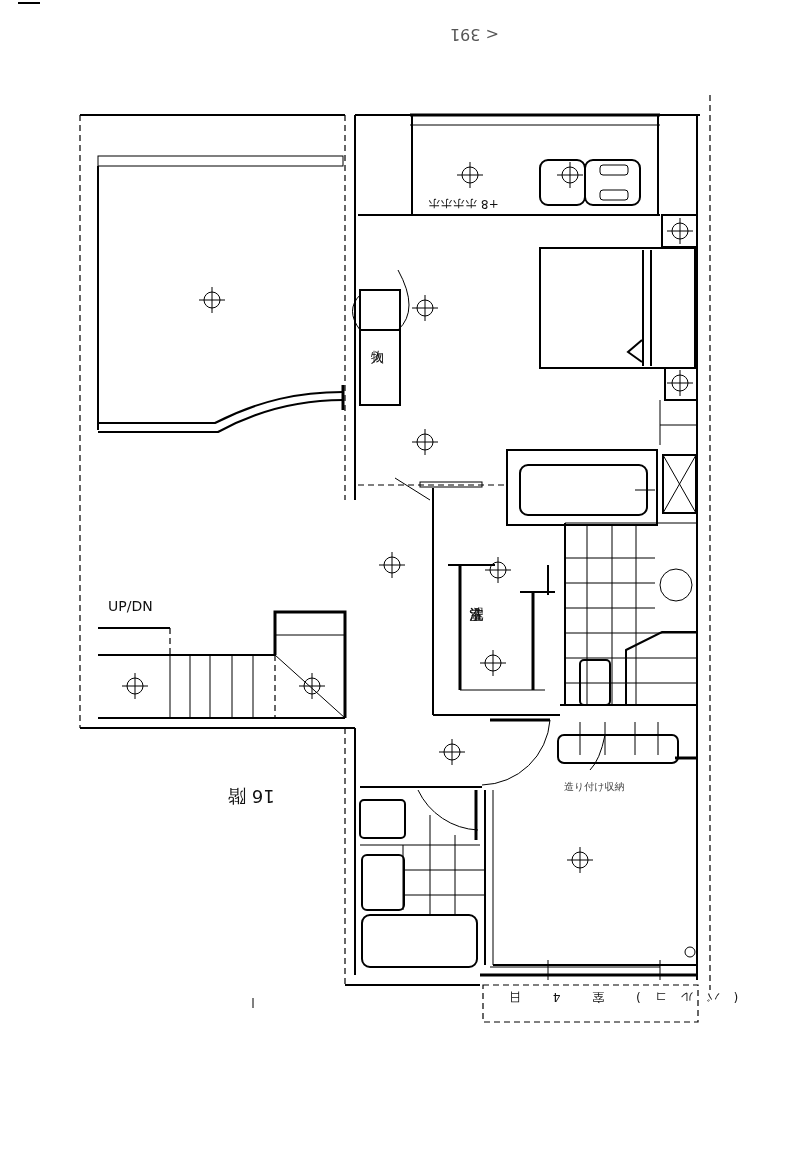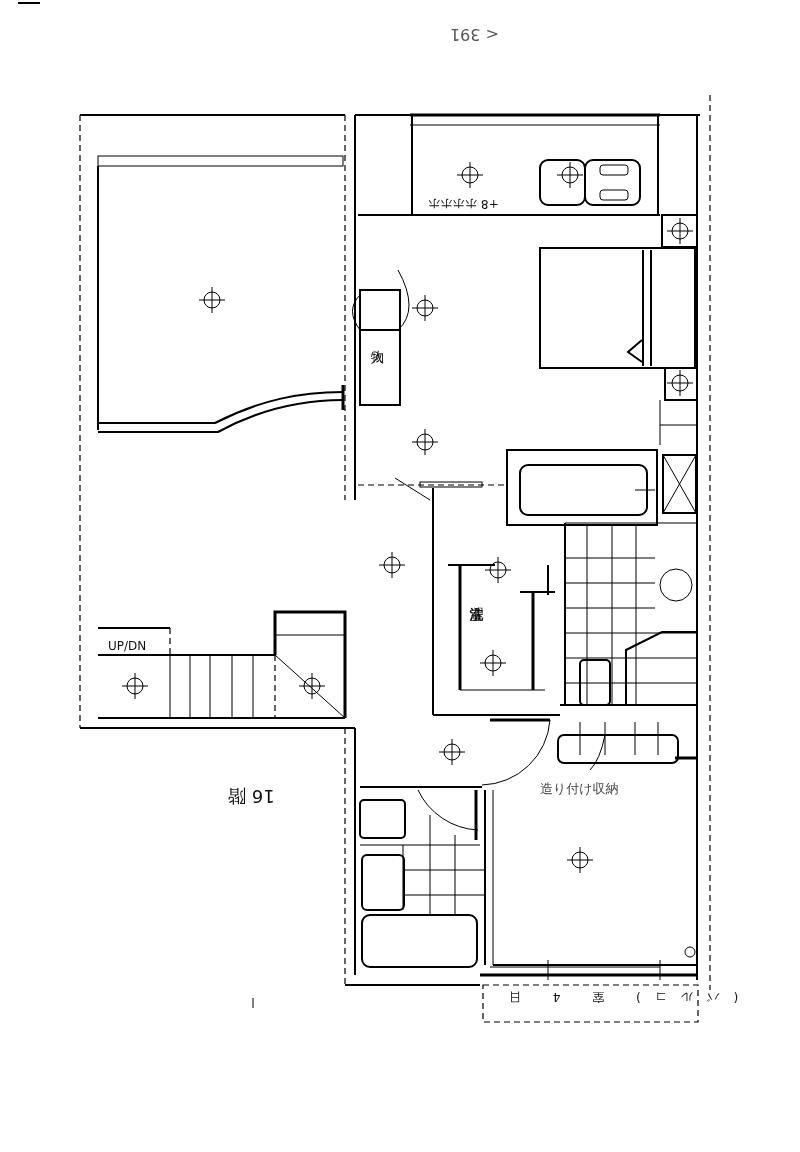--- a/index.html
+++ b/index.html
@@ -247,16 +247,16 @@
       </g>
     </g>
 
   <line x1="253" y1="998" x2="253" y2="1008" class="thin"></line>
 </svg>
 
 <div class="lbl" style="left:428px; top:195px; font-size:12px;"><span class="flip">+8 ホホホホ</span></div>
 <div class="lbl vert" style="left:368px; top:340px; font-size:13px;">物入</div>
 <div class="lbl vert" style="left:468px; top:596px; font-size:14px;">洗濯室</div>
 <div class="lbl" style="left:228px; top:784px; font-size:18px;"><span class="flip">16 階</span></div>
-<div class="lbl" style="left:108px; top:639px; font-size:12px;">UP/DN</div>
+<div class="lbl" style="left:108px; top:598px; font-size:14px;">UP/DN</div>
 <div class="lbl" style="left:495px; top:988px; font-size:12px; letter-spacing:14px;"><span class="flip">(バルコ) 室 4 日</span></div>
-<div class="lbl" style="left:540px; top:780px; font-size:13px; color:#444;">造り付け収納</div>
+<div class="lbl" style="left:564px; top:780px; font-size:10px; color:#444;">造り付け収納</div>
 <div class="lbl" style="left:450px; top:25px; font-size:16px; color:#555;"><span class="flip">&lt; 391</span></div>
 
 </body></html>

